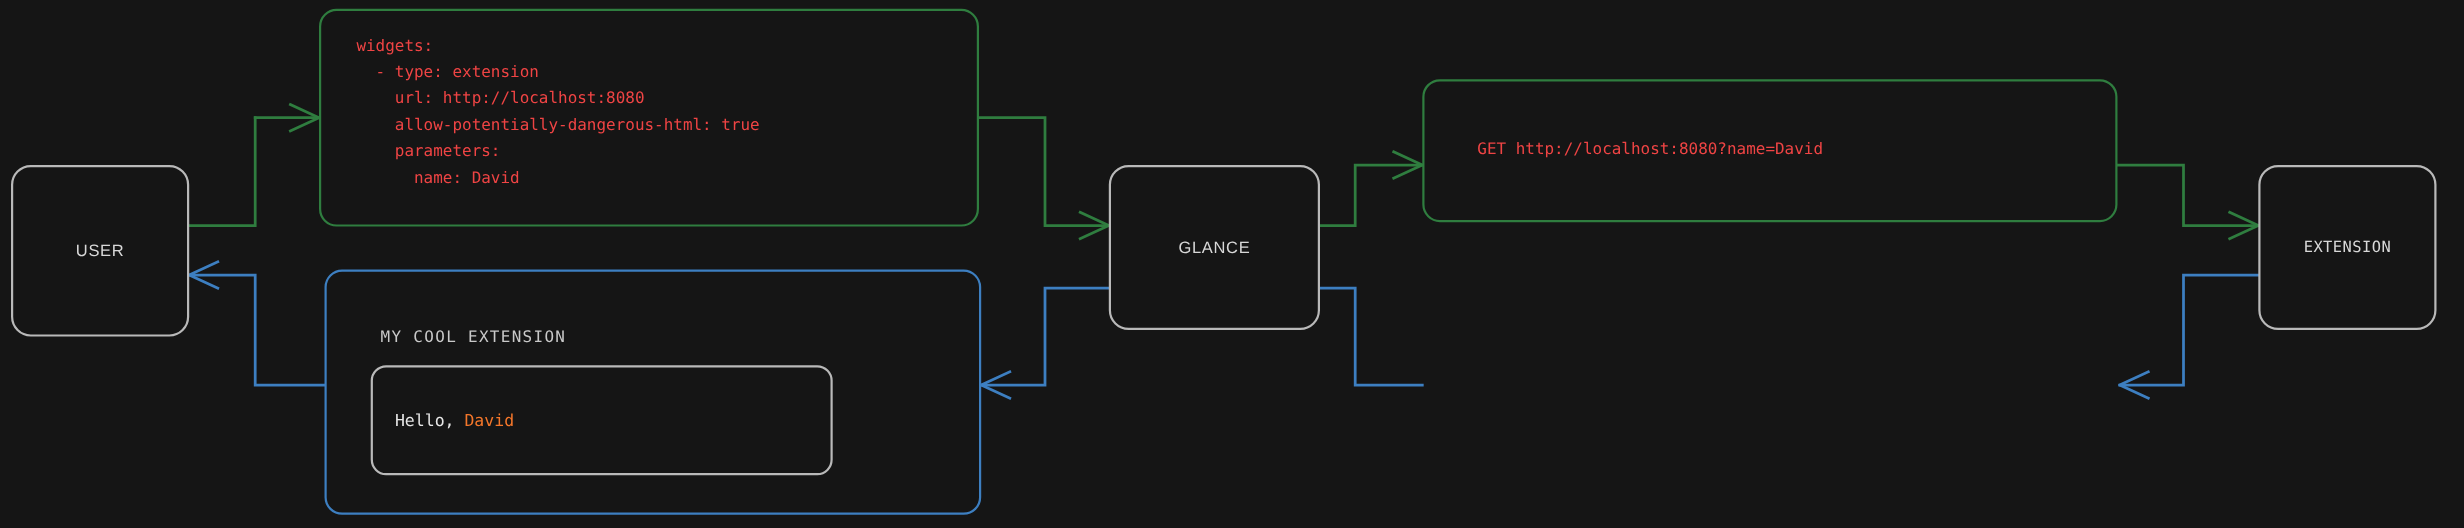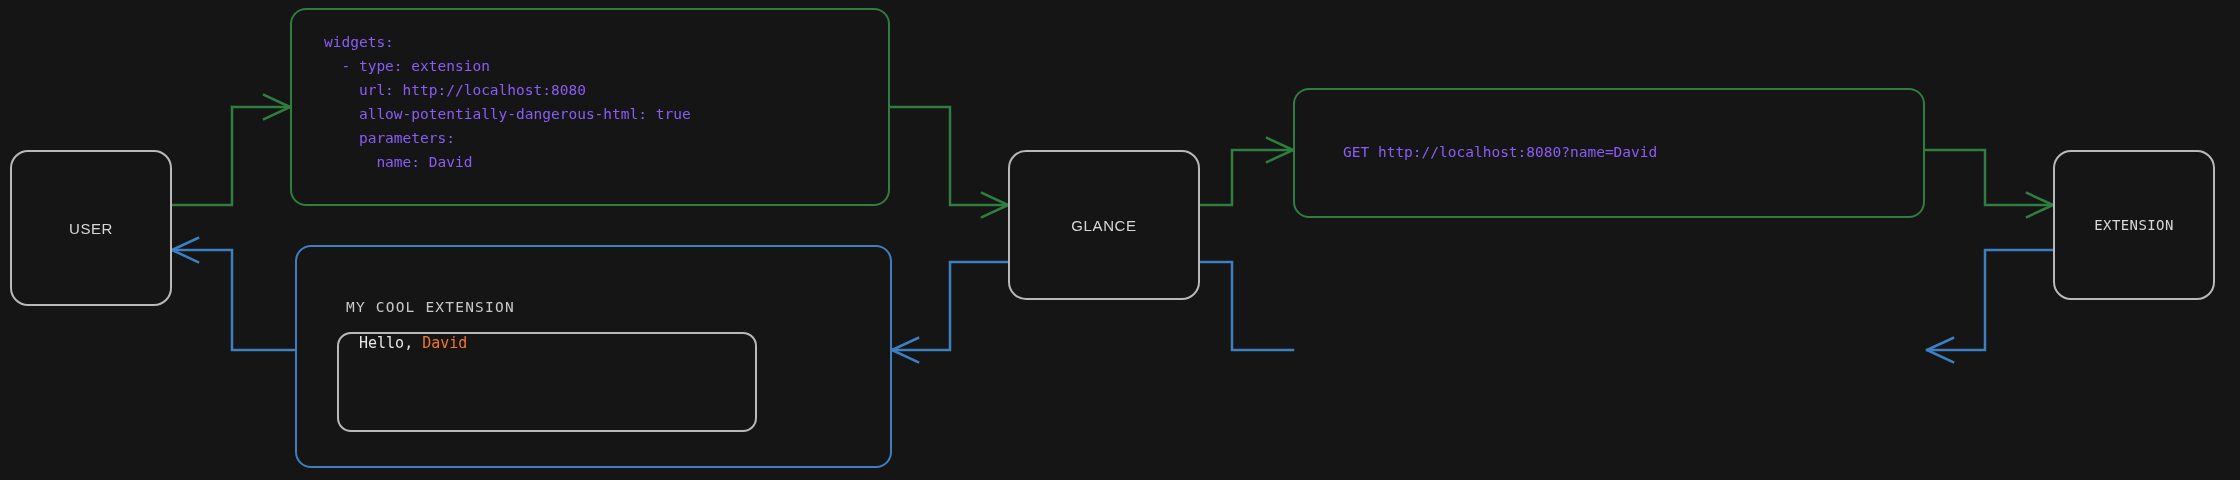--- a/index.html
+++ b/index.html
@@ -46,37 +46,38 @@
   }
   .panel.green { border: 2px solid #2f7d3f; }
   .panel.blue  { border: 2px solid #3d7fc1; }
   .code {
     font-family: "DejaVu Sans Mono", monospace;
     font-size: 14.5px;
     line-height: 24px;
     white-space: pre;
     margin: 0;
   }
-  .code.green { color: #8b5cf6; }
+  .code.green { color: #ef4444; }
   .code.blue  { color: #4a90d9; }
 
   
   .widget-title {
     font-family: "DejaVu Sans Mono", monospace;
     font-size: 14.5px;
     letter-spacing: 1.2px;
     color: #c9c9c9;
     white-space: nowrap;
     text-align: right;
   }
   .widget-body {
     border: 2px solid #b9b9b9;
     border-radius: 14px;
     box-sizing: border-box;
     display: flex;
+    align-items: center;
   }
   .widget-text {
     font-family: "DejaVu Sans Mono", monospace;
     font-size: 15px;
     color: #e6e6e6;
     white-space: pre;
   }
   .accent { color: #f3762a; }
 
   svg.wires {
@@ -153,21 +154,21 @@
 
   <div class="panel green" style="left:290px; top:8px; width:600px; height:198px;">
     <pre class="code green" style="position:absolute; left:32px; top:20px;">widgets:
   - type: extension
     url: http://localhost:8080
     allow-potentially-dangerous-html: true
     parameters:
       name: David</pre>
   </div>
 
-  <div class="panel green" style="left:1293px; top:88px; width:632px; height:130px;">
+  <div class="panel green" style="left:1293px; top:72px; width:632px; height:130px;">
     <pre class="code green" style="position:absolute; left:48px; top:50px;">GET http://localhost:8080?name=David</pre>
   </div>
 
   <div class="panel blue" style="left:295px; top:245px; width:597px; height:223px;">
     <div class="widget-title" style="position:absolute; left:49px; top:52px;">MY COOL EXTENSION</div>
     <div class="widget-body" style="position:absolute; left:40px; top:85px; width:420px; height:100px;">
       <div class="widget-text" style="margin-left:20px;"><span>Hello, </span><span class="accent">David</span></div>
     </div>
   </div>
 

